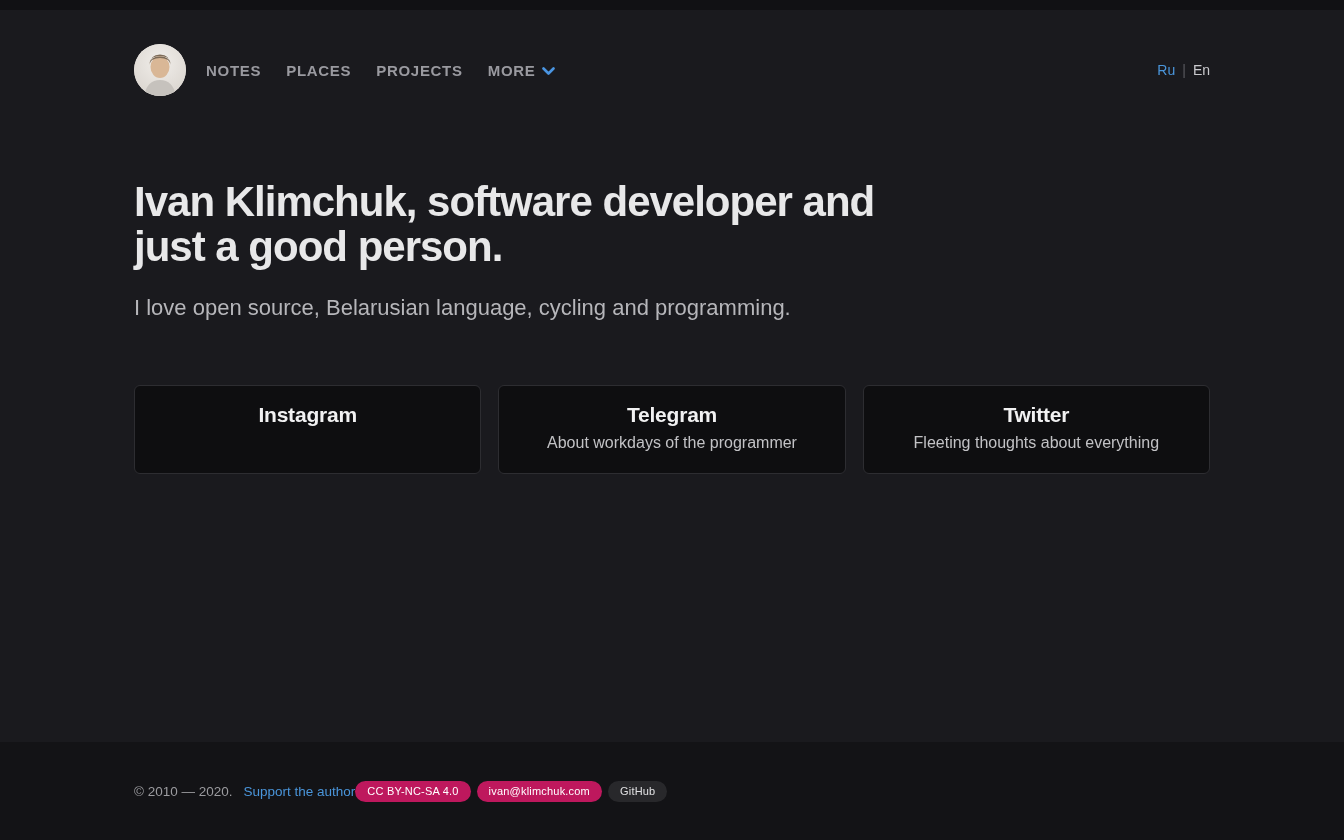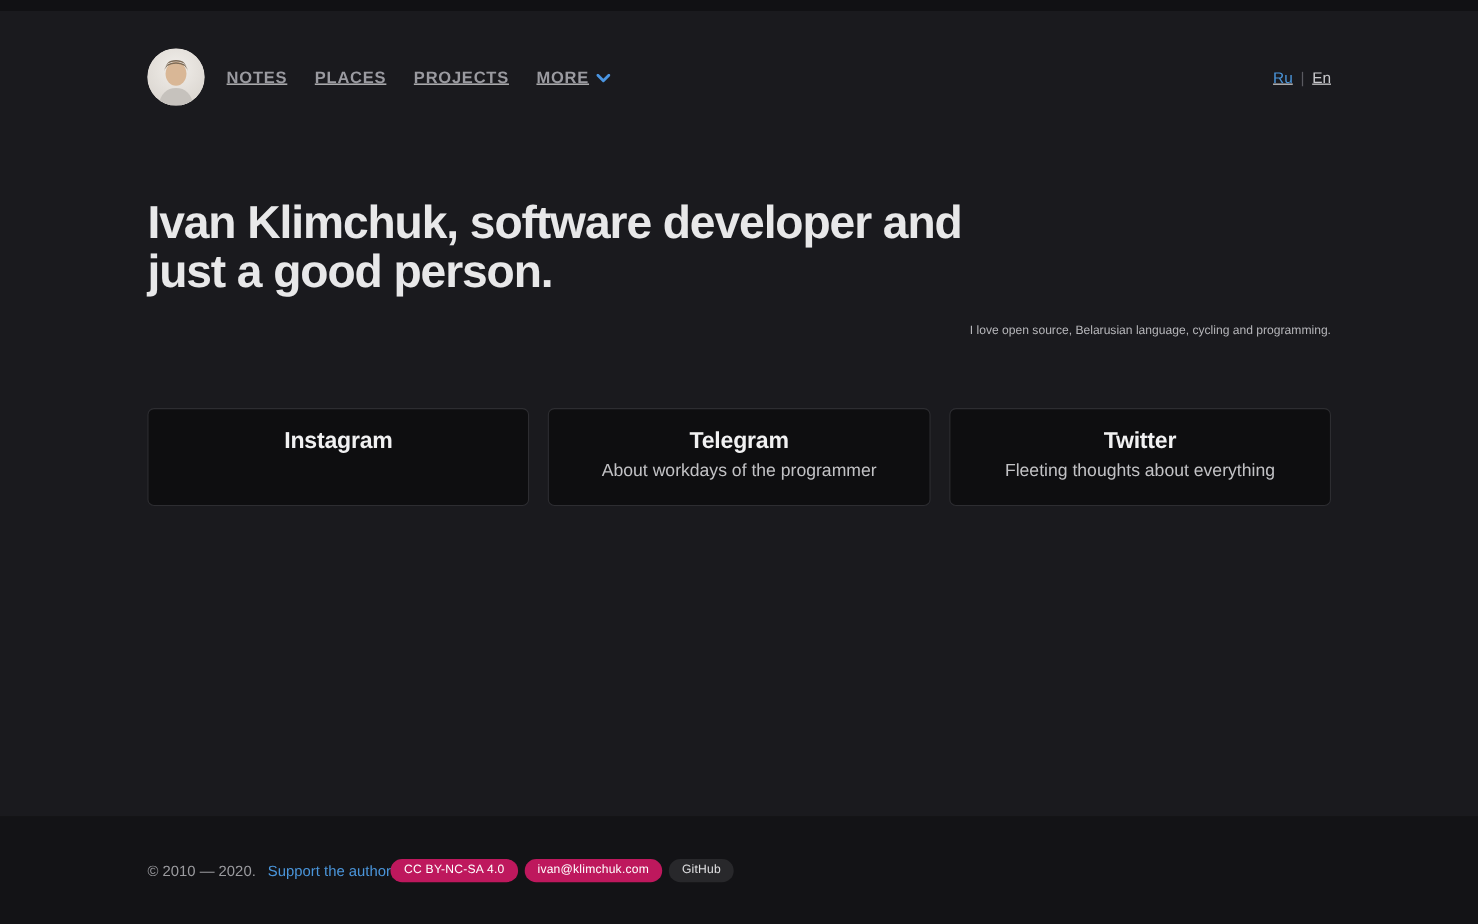--- a/index.html
+++ b/index.html
@@ -10,21 +10,21 @@
     color: #e8e8e9;
   }
   .page { width: 1344px; height: 840px; display: flex; flex-direction: column; }
   .top-edge { height: 10px; background: #111114; flex: 0 0 auto; }
   .container { width: 1076px; margin: 0 auto; }
   .content { flex: 1 1 auto; }
 
   
   .nav {
     margin-top: 34px;
-    display: flex; align-items: center; justify-content: space-between; text-decoration: underline;
+    display: flex; align-items: center; justify-content: space-between;
   }
   .nav-left { display: flex; align-items: center; }
   .avatar {
     width: 52px; height: 52px; border-radius: 50%;
     overflow: hidden; display: block; cursor: pointer;
     background: #e9e5e1; flex: 0 0 auto;
   }
   .avatar svg { display: block; }
   .menu { display: flex; align-items: center; gap: 25px; margin-left: 20px; }
   .menu a {
@@ -42,21 +42,21 @@
 
   
   h1 {
     margin-top: 84px;
     max-width: 770px;
     font-size: 42px; line-height: 1.06; font-weight: 700;
     letter-spacing: -1px; color: #e8e8e9;
   }
   .subtitle {
     margin-top: 26px;
-    font-size: 11px; color: #b6b6ba; text-align: right;
+    font-size: 22px; color: #b6b6ba;
   }
 
   
   .cards { margin-top: 64px; display: flex; gap: 17px; text-align: center; }
   .card {
     flex: 1 1 0;
     background: #0e0e10;
     border: 1px solid #2d2d31;
     border-radius: 6px;
     padding: 17px 16px 18px 16px;

